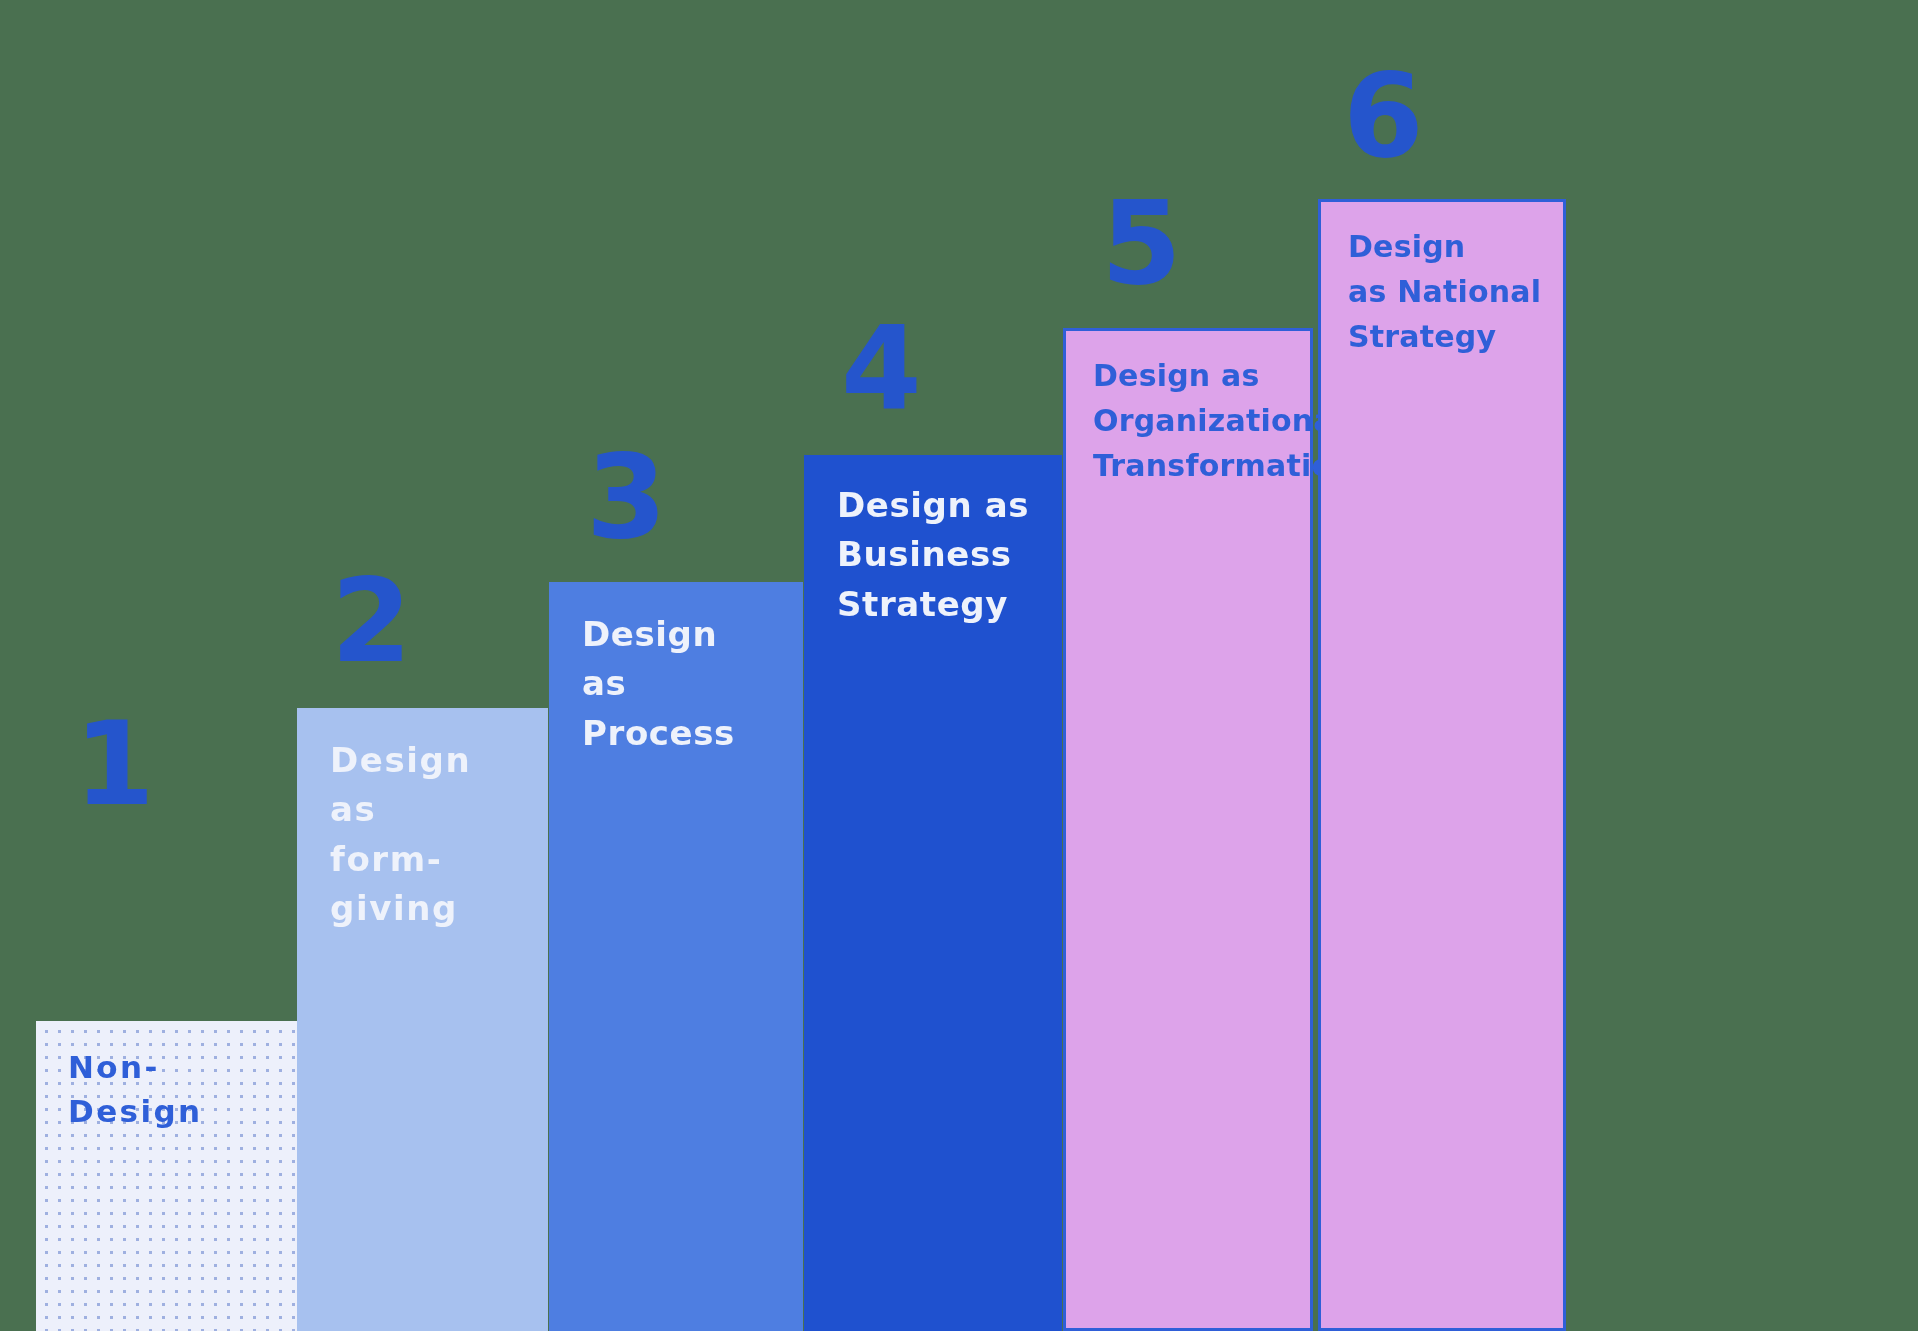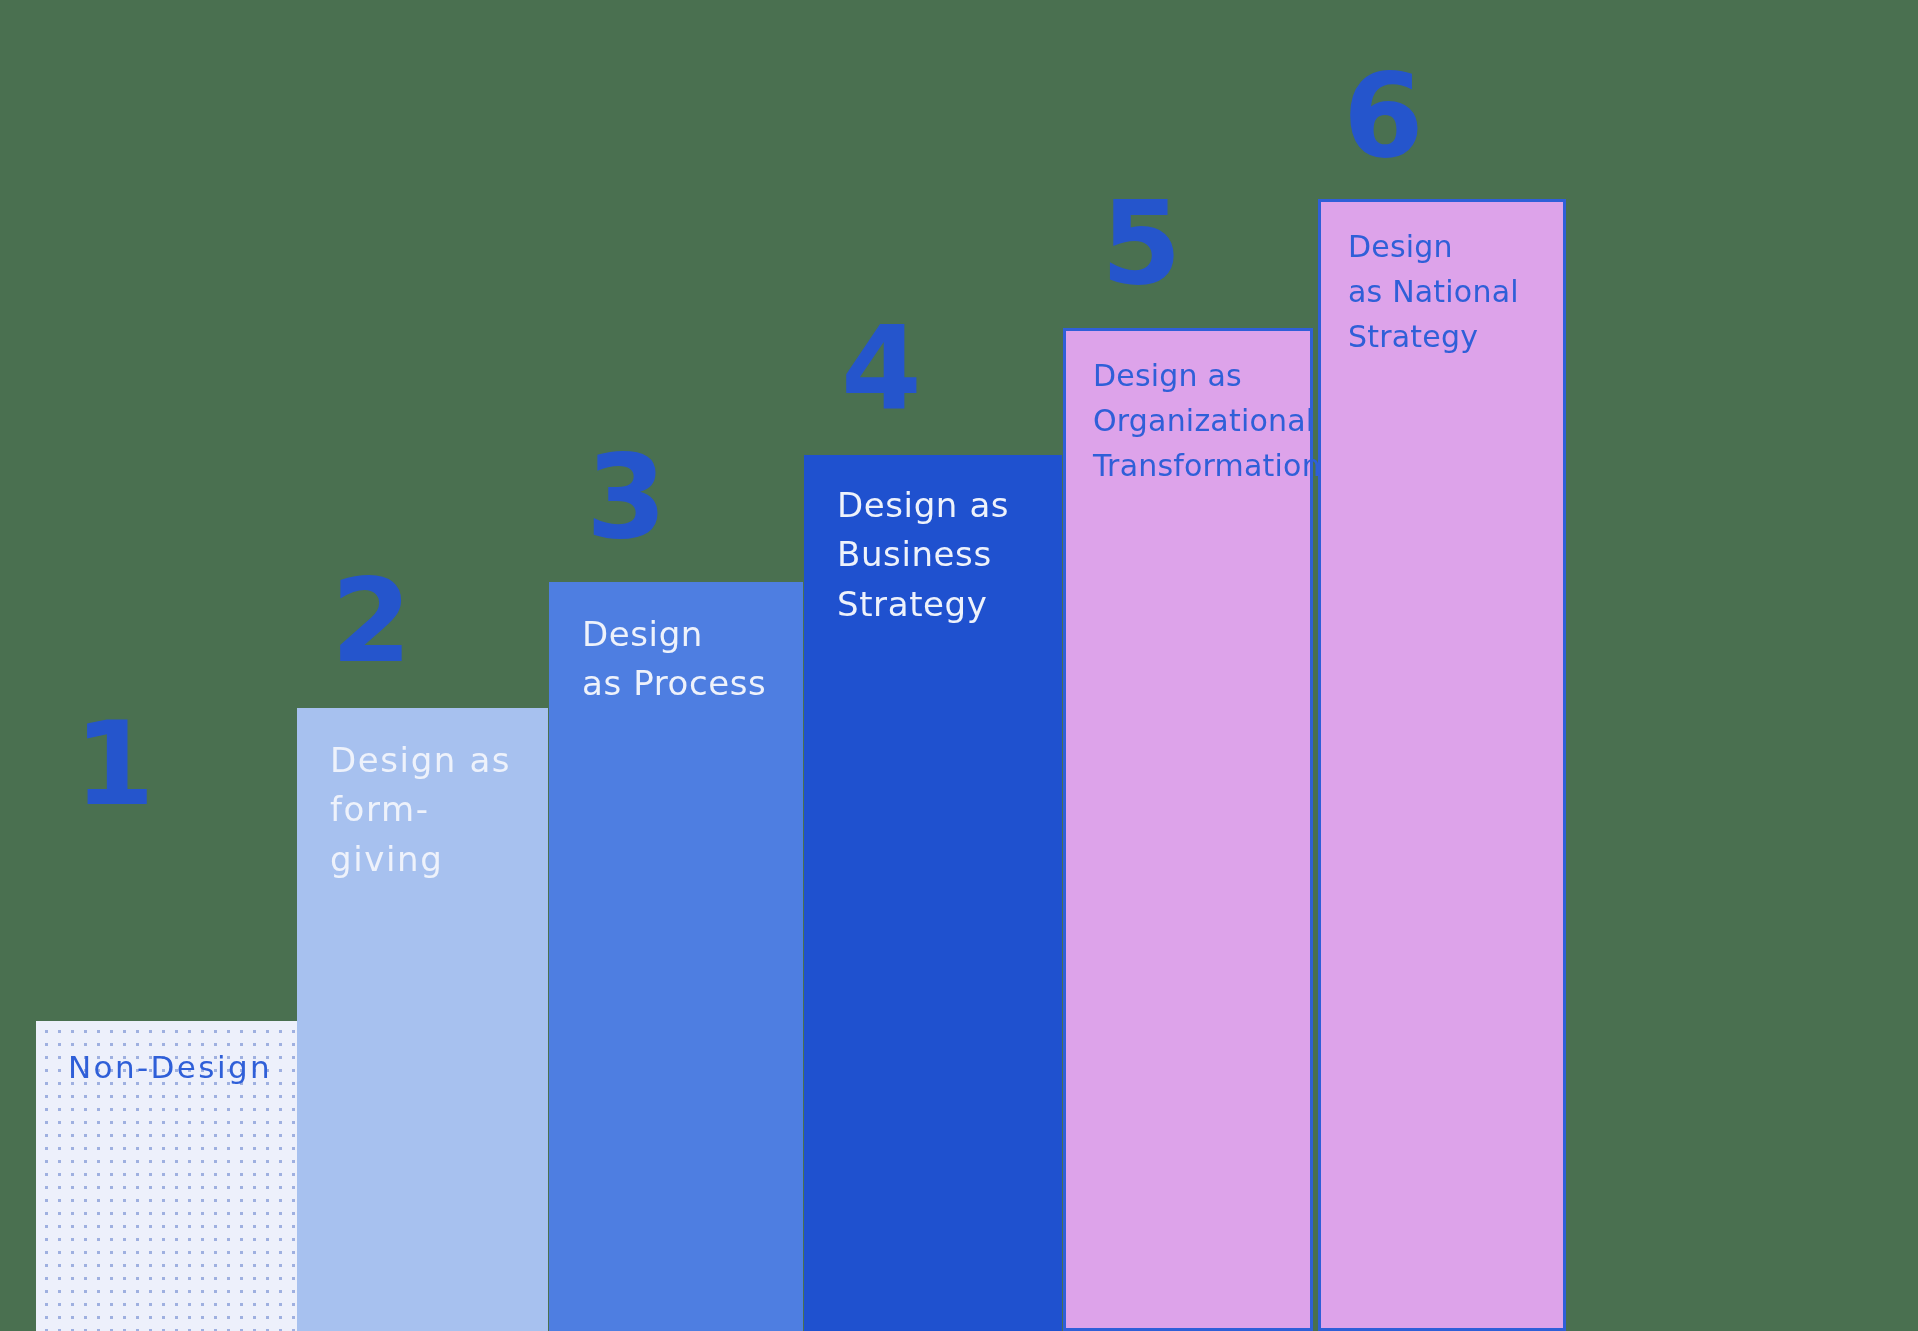--- a/index.html
+++ b/index.html
@@ -18,21 +18,21 @@
   
   .bar {
     position: absolute;
     box-sizing: border-box;
   }
   .bar .bar-label {
     position: absolute;
     left: 38px;
     top: 30px;
     right: 20px;
-    font-weight: 400;
+    font-weight: 700;
     line-height: 1.42;
     white-space: pre-line;
     letter-spacing: 0.5px;
   }
 
   
   .bar-1 {
     background-color: #edf0fb;
     background-image: radial-gradient(#9fb0e0 1.6px, transparent 1.7px);
     background-size: 13px 13px;

